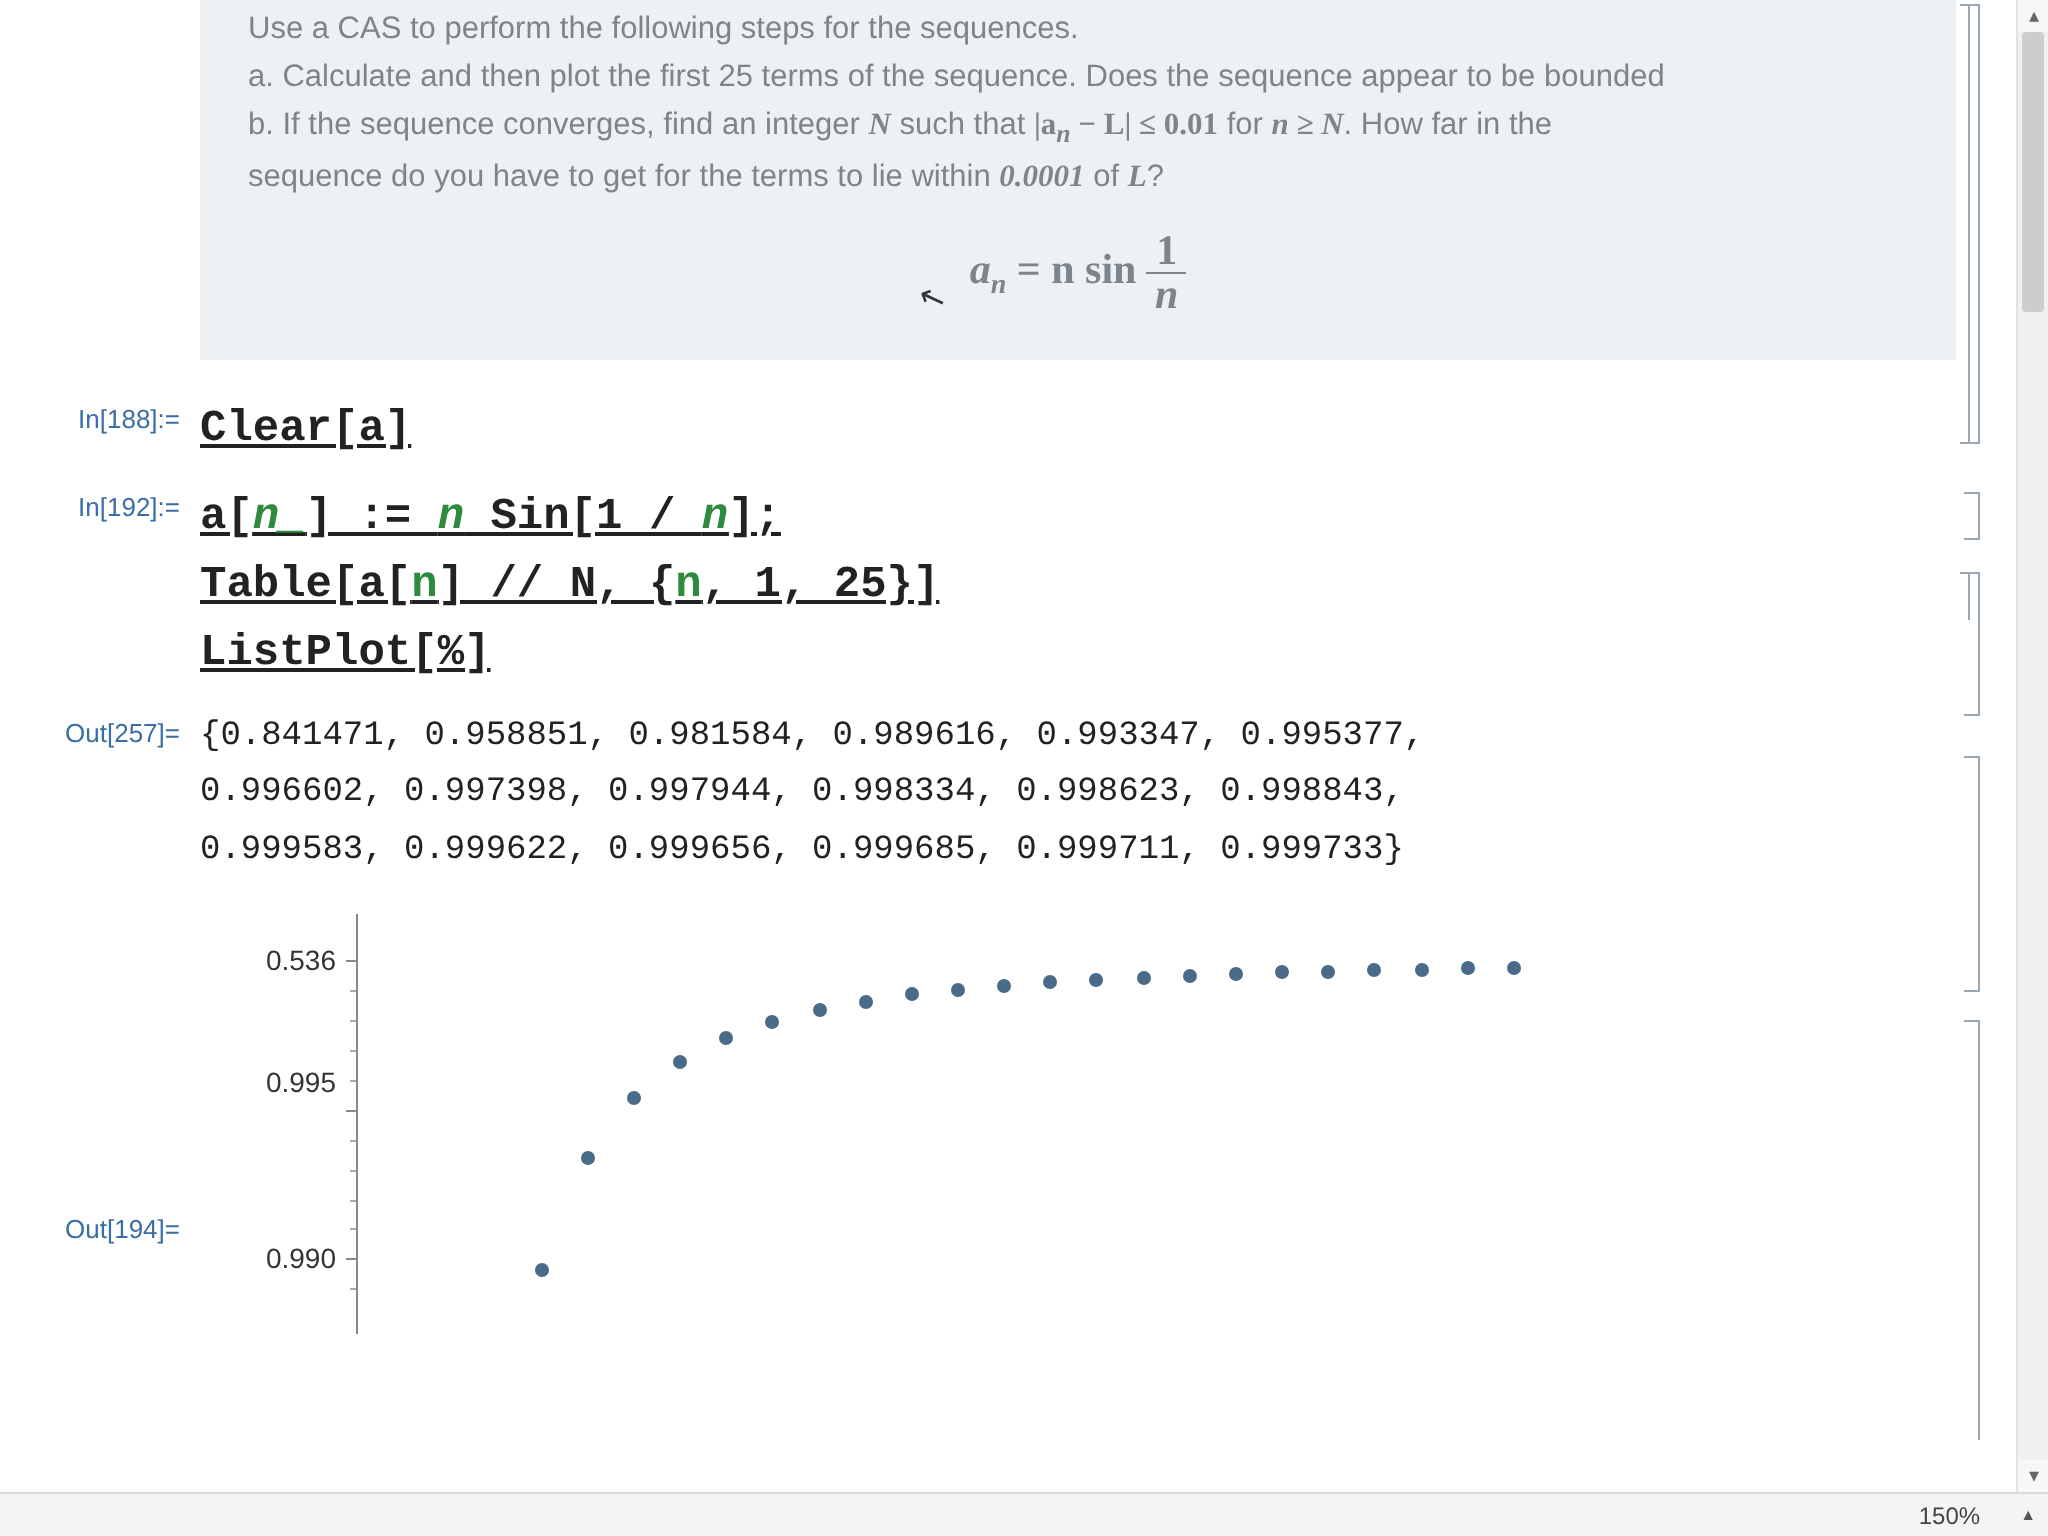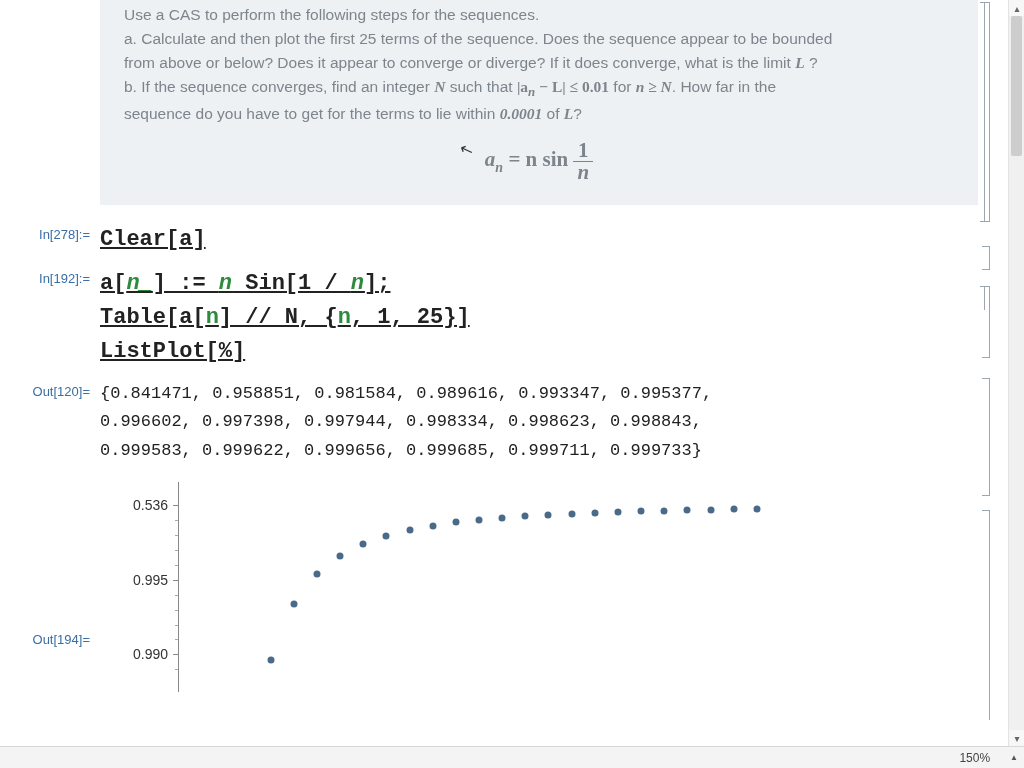--- a/index.html
+++ b/index.html
@@ -76,72 +76,69 @@
       <div class="bracket b3i"></div>
       <div class="bracket b4"></div>
       <div class="bracket b5"></div>
 
       <div class="problem-box">
         <div>Use a CAS to perform the following steps for the sequences.</div>
         <div>
           <span>a. Calculate and then plot the first 25 terms of the sequence. Does the sequence appear to be bounded</span>
         </div>
         <div>
-          <span>from above or below? Does it appear to converge or diverge? If it does converge, what is the limit </span><span class="mathvar">L</span><span> ?</span>
-        </div>
-        <div>
           <span>b. If the sequence converges, find an integer </span><span class="mathvar">N</span><span> such that </span><span class="eqinline"><span class="rm">|a</span><sub>n</sub><span class="rm"> − L| ≤ 0.01</span></span><span> for </span><span class="mathvar">n ≥ N</span><span>. How far in the</span>
         </div>
         <div>
           <span>sequence do you have to get for the terms to lie within </span><span class="eqinline rm">0.0001</span><span> of </span><span class="mathvar">L</span><span>?</span>
         </div>
         <span class="cursor-arrow" style="left:360px; top:138px;">↖</span>
         <div class="center-eq">
           <span>a</span><sub style="font-size:14px;">n</sub><span style="font-style:normal;"> = n sin </span><span class="frac"><span class="num" style="font-style:normal;">1</span><span class="den">n</span></span>
         </div>
       </div>
 
       <div class="cell-row">
-        <div class="cell-label">In[278]:=</div>
+        <div class="cell-label">In[188]:=</div>
         <div class="cell-body code">
           <span>Clear[a]</span>
         </div>
       </div>
 
       <div class="cell-row">
         <div class="cell-label">In[192]:=</div>
         <div class="cell-body code">
           <div>
             <span>a[</span><span class="arg-green">n_</span><span>] := </span><span class="arg-green">n</span><span> Sin[1 / </span><span class="arg-green">n</span><span>];</span>
           </div>
           <div>
             <span>Table[a[</span><span class="arg-green-n">n</span><span>] // N, {</span><span class="arg-green-n">n</span><span>, 1, 25}]</span>
           </div>
           <div>ListPlot[%]</div>
         </div>
       </div>
 
       <div class="cell-row">
-        <div class="cell-label">Out[120]=</div>
+        <div class="cell-label">Out[257]=</div>
         <div class="cell-body output-text">
           <div>{0.841471, 0.958851, 0.981584, 0.989616, 0.993347, 0.995377,</div>
           <div> 0.996602, 0.997398, 0.997944, 0.998334, 0.998623, 0.998843,</div>
           <div> 0.999583, 0.999622, 0.999656, 0.999685, 0.999711, 0.999733}</div>
         </div>
       </div>
 
       <div class="cell-row" style="align-items:center;">
         <div class="cell-label" style="padding-top:110px;">Out[194]=</div>
         <div class="cell-body">
           <div class="plot" id="plot">
             <div class="axis-y"></div>
           <div class="tick" style="top: 172.154px;"></div>
               <div class="ticklabel" style="top: 172.154px;">0.990</div>
               <div class="tick" style="top: 97.5385px;"></div>
-              <div class="ticklabel" style="top: 98px;">0.995</div>
+              <div class="ticklabel" style="top: 84px;">0.995</div>
               <div class="tick" style="top: 22.9231px;"></div>
               <div class="ticklabel" style="top: 22.9231px;">0.536</div>
               <div class="minor" style="top: 187.077px;"></div>
               <div class="minor" style="top: 157.231px;"></div>
               <div class="minor" style="top: 142.308px;"></div>
               <div class="minor" style="top: 127.385px;"></div>
               <div class="minor" style="top: 112.462px;"></div>
               <div class="minor" style="top: 82.6154px;"></div>
               <div class="minor" style="top: 67.6923px;"></div>
               <div class="minor" style="top: 52.7692px;"></div>

